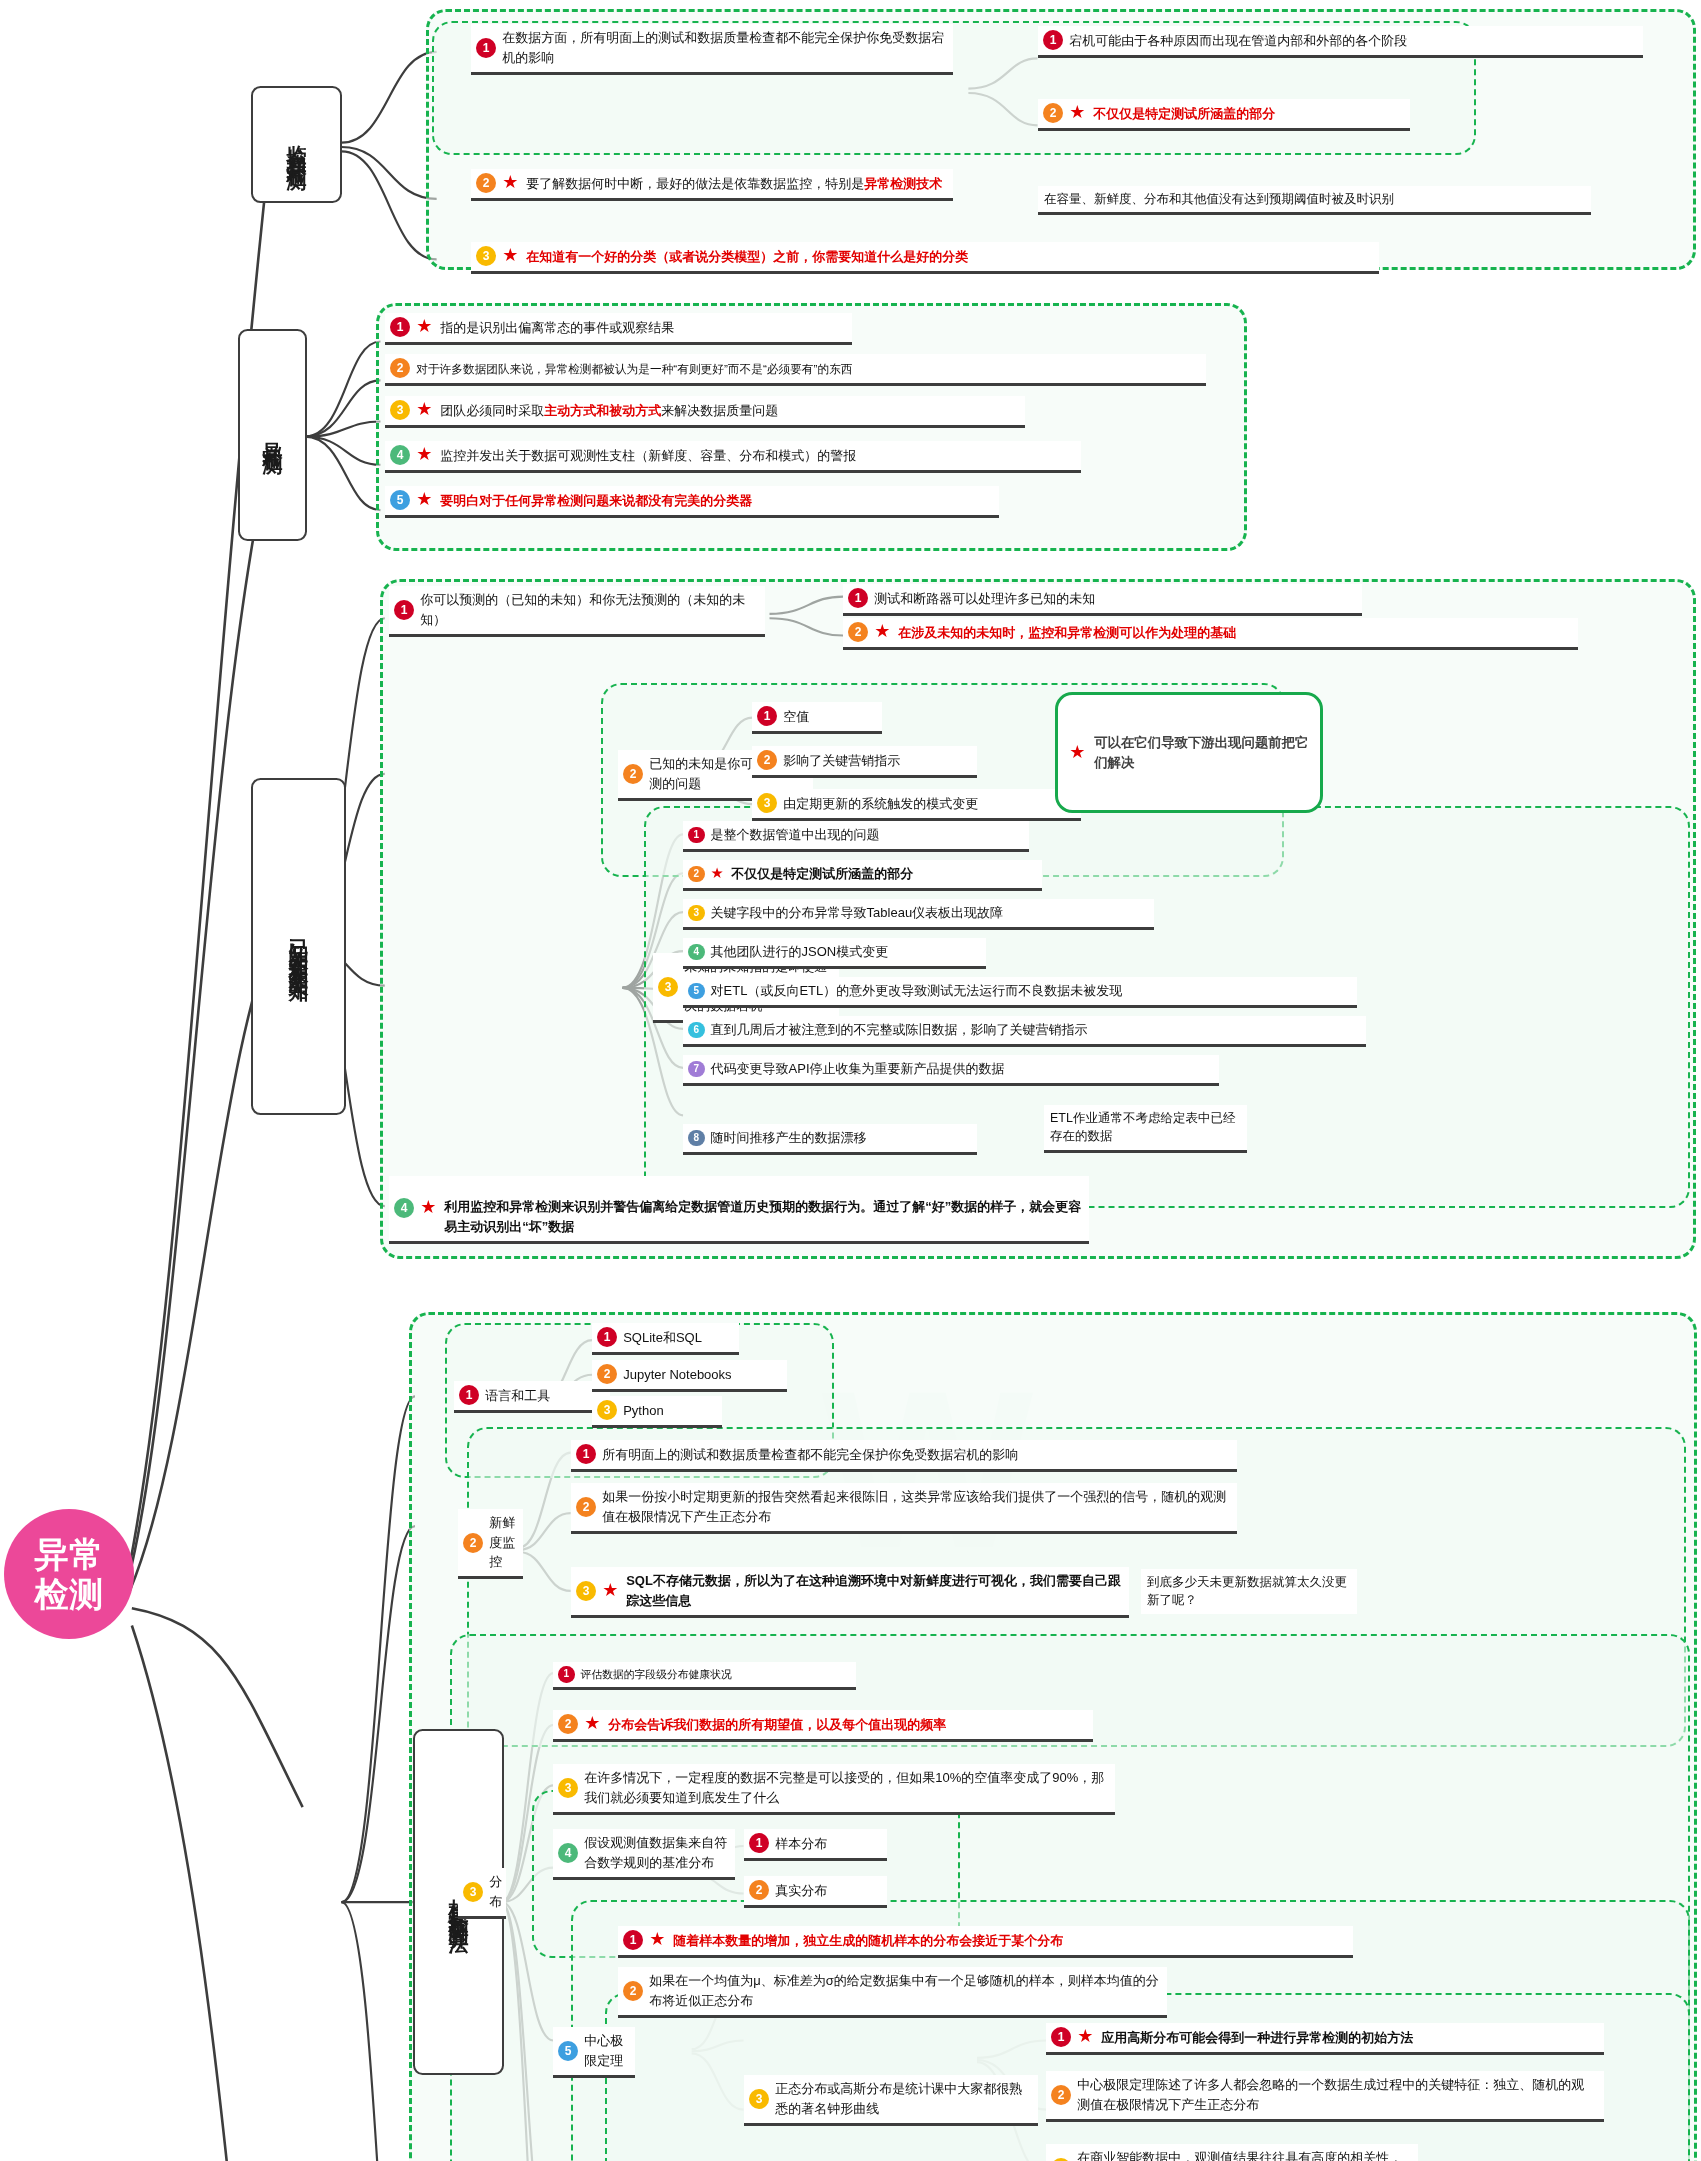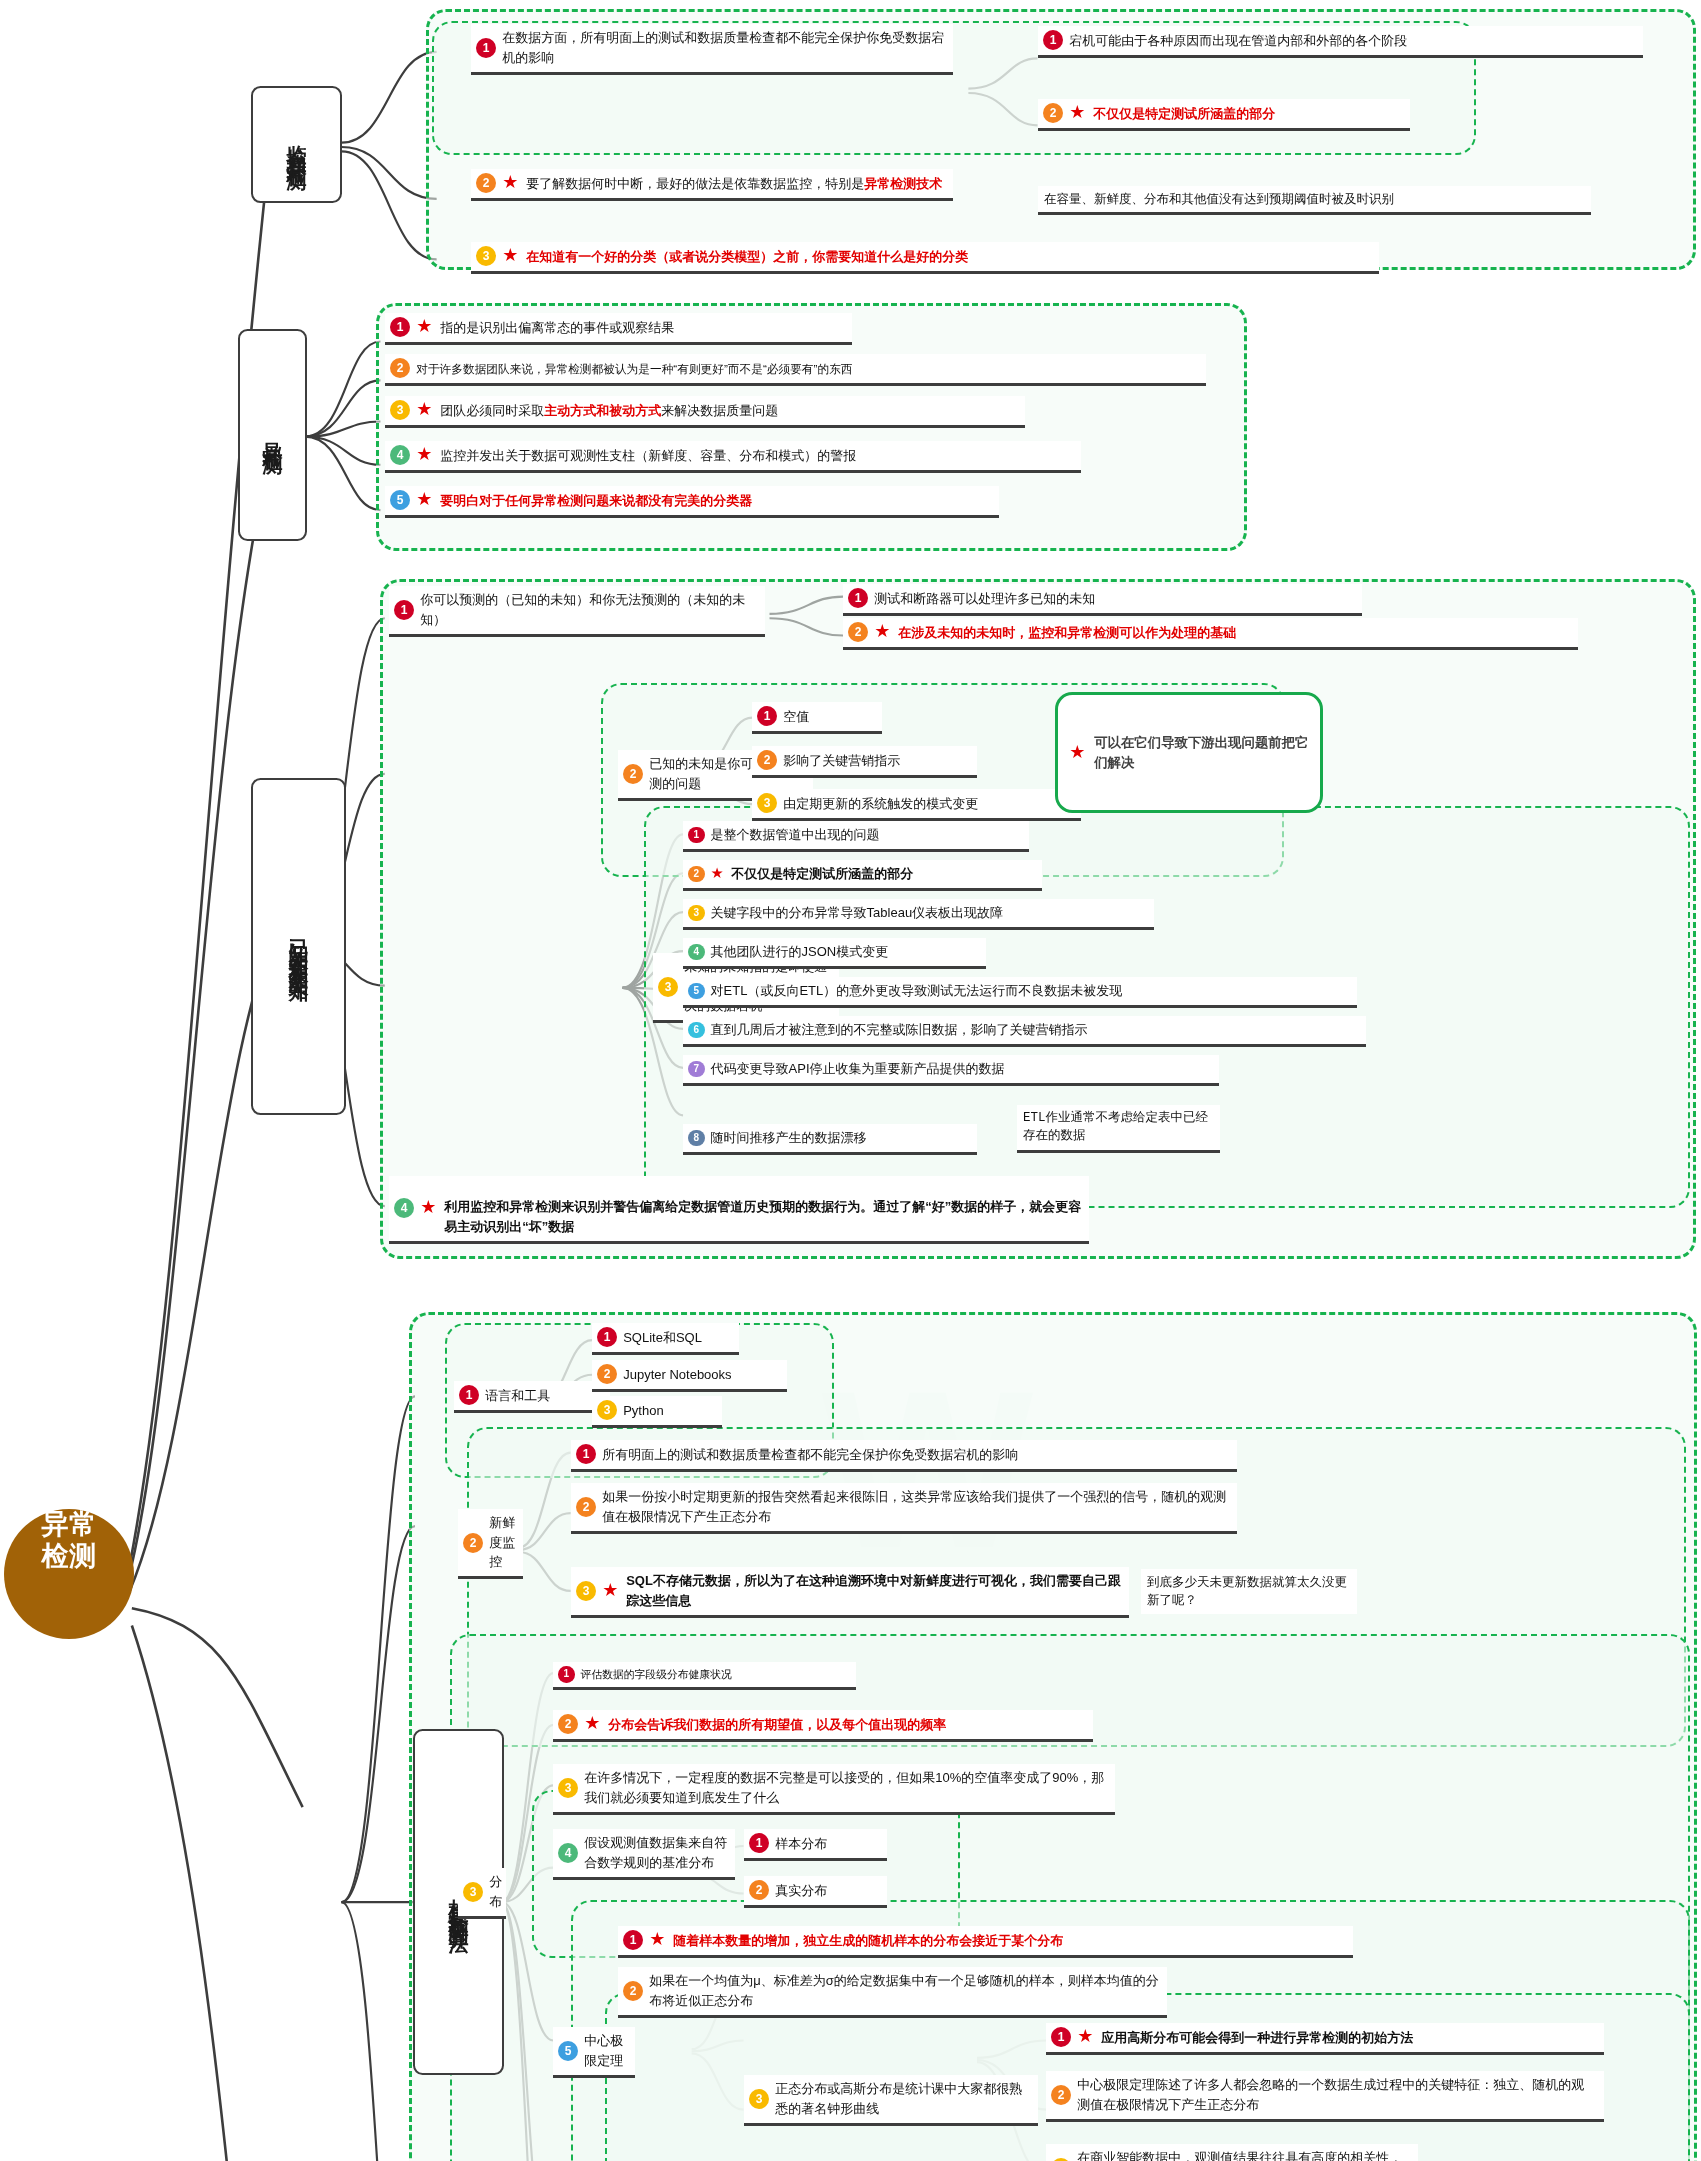--- a/index.html
+++ b/index.html
@@ -5,22 +5,22 @@
   html,body{margin:0;padding:0;background:#ffffff;}
   body{font-family:"Liberation Sans","DejaVu Sans",sans-serif;}
   #canvas{position:relative;width:1702px;height:3318px;background:#fff;overflow:hidden;}
 
   
   #links{position:absolute;left:0;top:0;width:1702px;height:3318px;pointer-events:none;}
 
   
   .root-node{
     position:absolute;width:130px;height:130px;border-radius:50%;
-    background:#a16207;color:#fff;display:flex;justify-content:center;
-    font-size:27px;font-weight:bold;line-height:1.18;text-align:center;letter-spacing:0.9px;
+    background:#ec4899;color:#fff;display:flex;align-items:center;justify-content:center;
+    font-size:34px;font-weight:bold;line-height:1.18;text-align:center;letter-spacing:0.9px;
   }
 
   
   .grp{position:absolute;border:3px dashed #17b34f;border-radius:20px;background:rgba(240,249,244,.55);}
   .grp.thin{border-width:2.6px;}
 
   
   .l1{
     position:absolute;border:2.6px solid #3d3d3d;border-radius:9.5px;background:#fff;
     display:flex;align-items:center;justify-content:center;
@@ -335,21 +335,21 @@
   <div class="node underline" style="left:683px;top:1055px;width:536px;">
     <span class="badge b7 sm">7</span>
     <span class="txt small">代码变更导致API停止收集为重要新产品提供的数据</span>
   </div>
 
   <div class="node underline" style="left:683px;top:1124px;width:294px;">
     <span class="badge b8 sm">8</span>
     <span class="txt small">随时间推移产生的数据漂移</span>
   </div>
 
-  <div class="annot" style="left:1017px;top:1105px;width:203px;border-bottom:3px solid #3d3d3d;font-family:Liberation Mono, monospace;">
+  <div class="annot" style="left:1044px;top:1105px;width:203px;border-bottom:3px solid #3d3d3d;">
     <span class="txt">ETL作业通常不考虑给定表中已经存在的数据</span>
   </div>
 
   <div class="node underline" style="left:389px;top:1176px;width:700px;">
     <span class="badge b4">4</span>
     <span class="star">★</span>
     <span class="txt" style="font-weight:bold;margin-top:17px;">利用监控和异常检测来识别并警告偏离给定数据管道历史预期的数据行为。通过了解“好”数据的样子，就会更容易主动识别出“坏”数据</span>
   </div>
 
   <div class="grp" style="left:409px;top:1312px;width:1282px;height:1234px;"></div>

